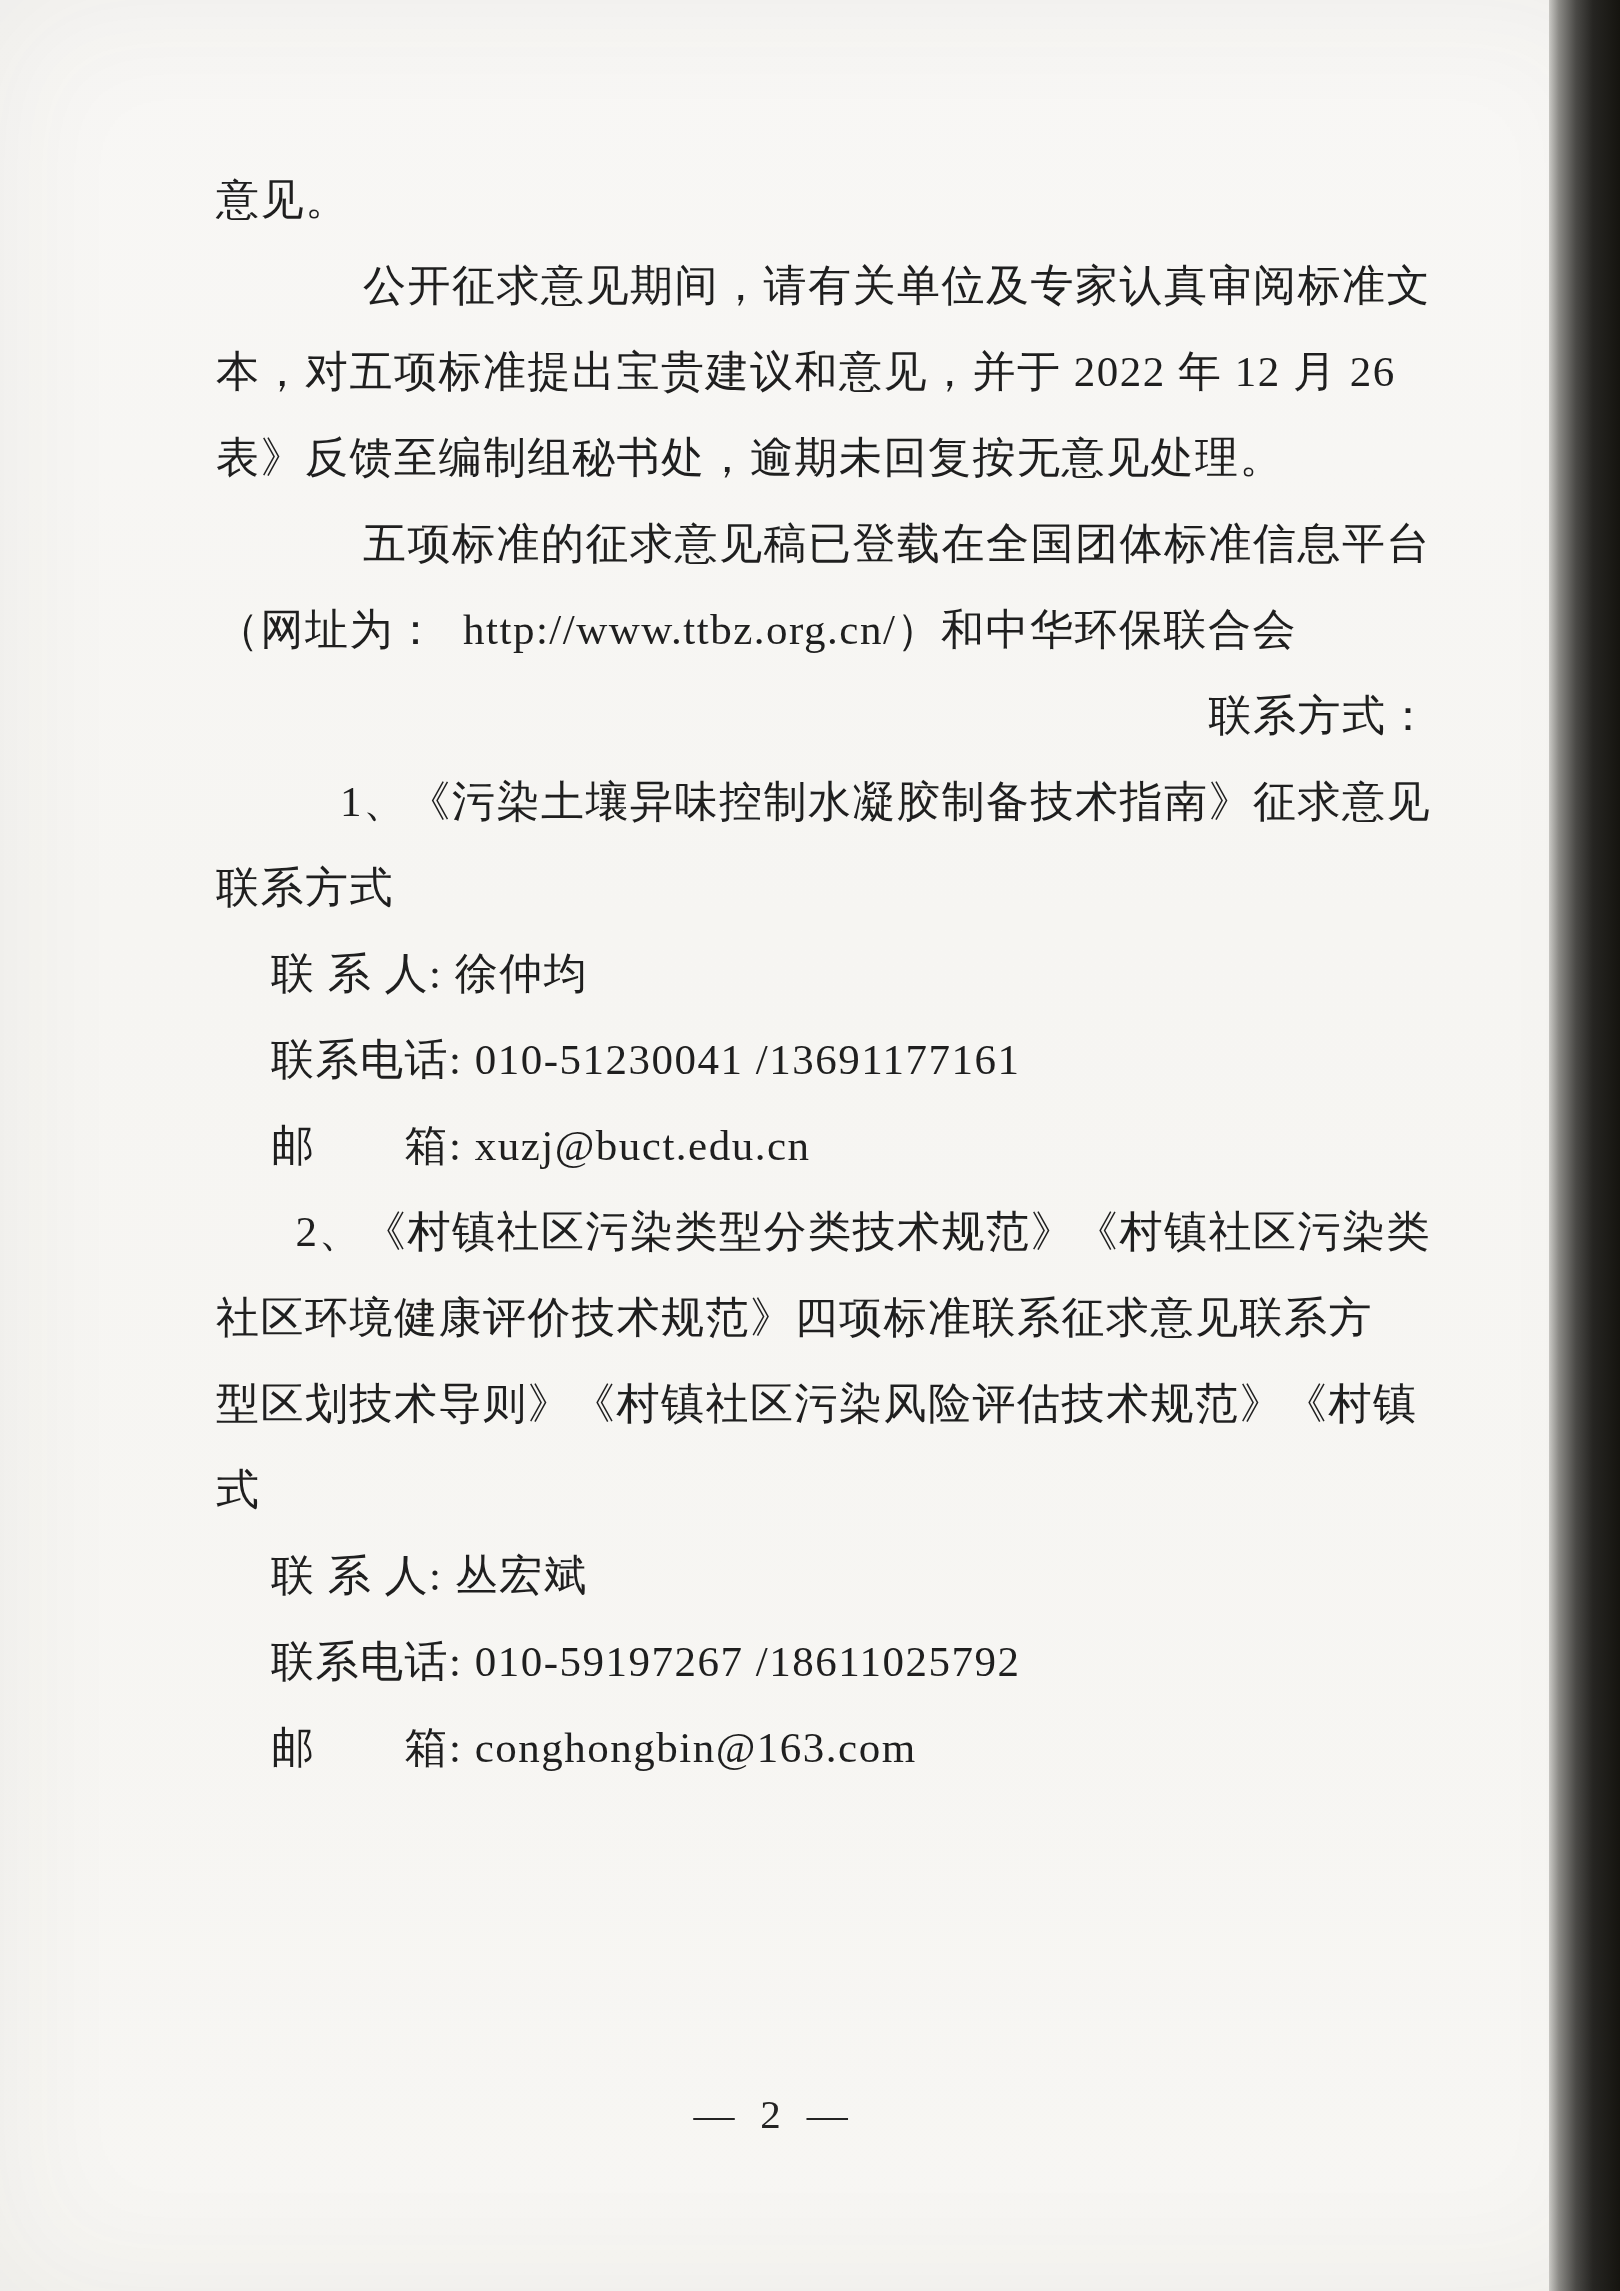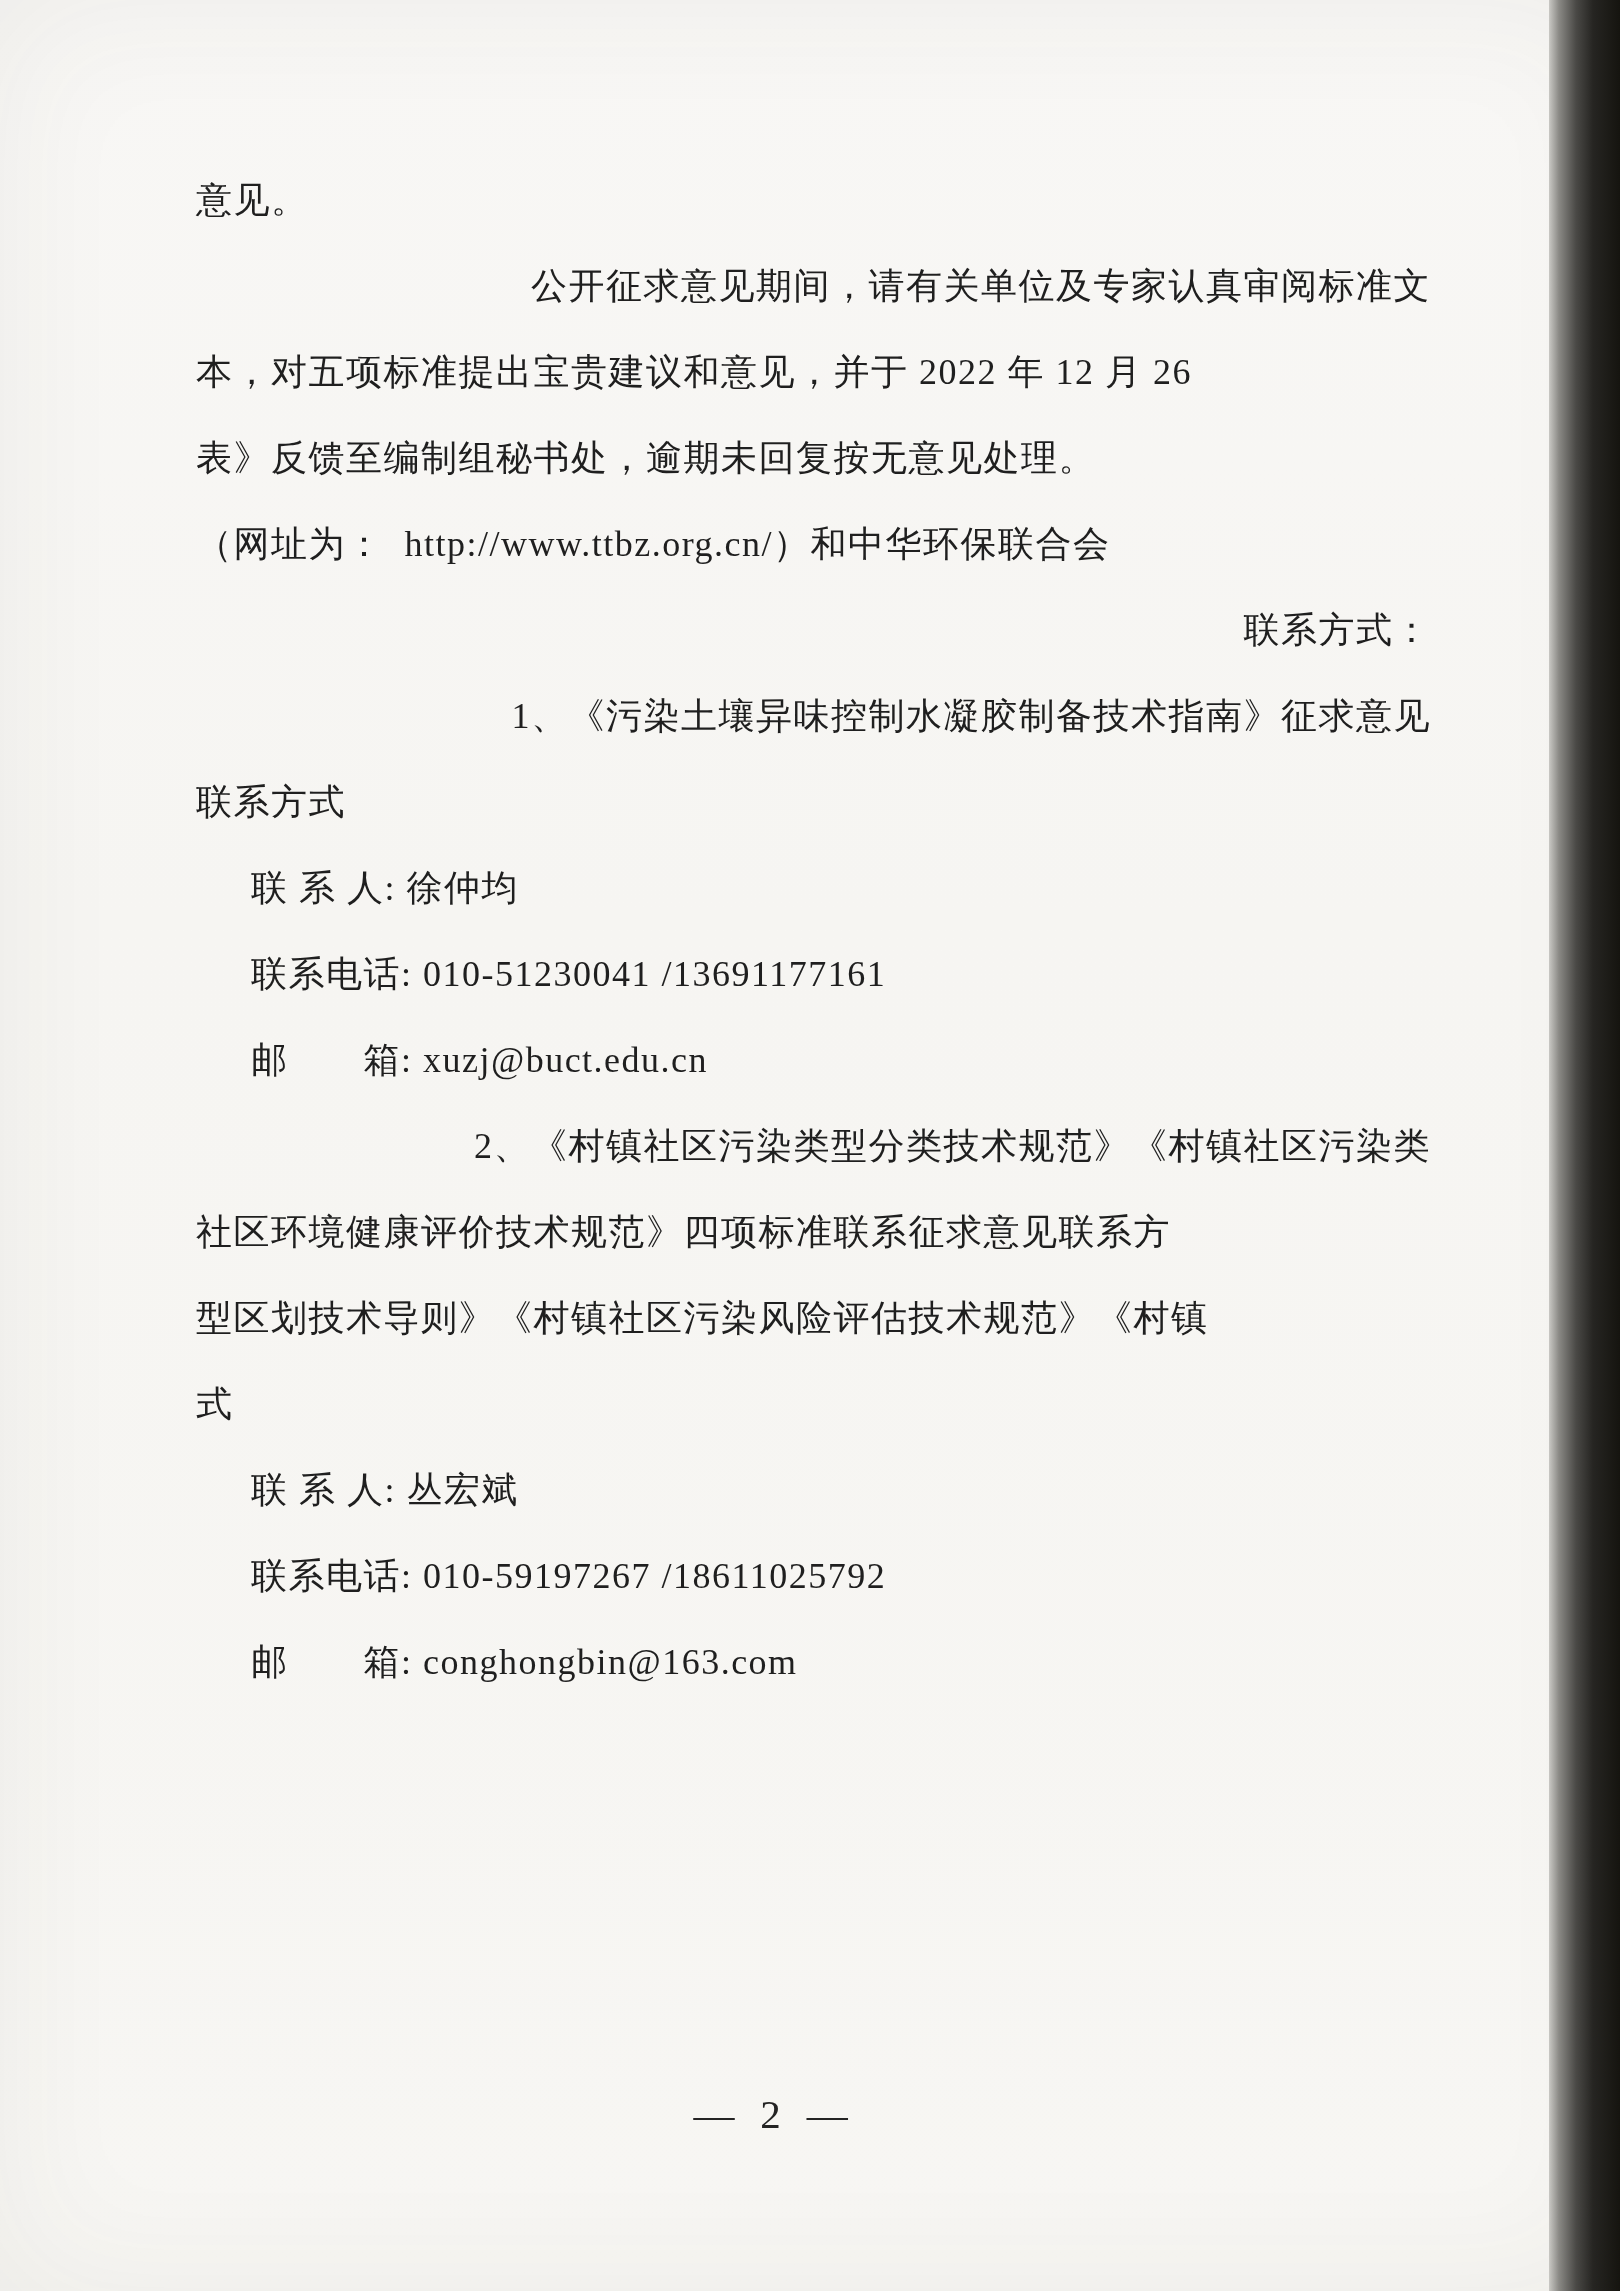--- a/index.html
+++ b/index.html
@@ -20,23 +20,24 @@
   }
   .text-block {
     position: absolute;
     top: 157px;
     left: 196px;
     width: 1235px;
   }
   .line {
     height: 86px;
     line-height: 86px;
-    font-size: 36px;
+    font-size: 43px;
     letter-spacing: 1.5px;
     white-space: pre;
+    margin-left: 20px;
   }
   .line.indent { padding-left: 43px; text-align: right; }
   .line.contact { padding-left: 55px; }
   .footer {
     position: absolute;
     top: 2090px;
     left: 0;
     width: 1549px;
     text-align: center;
     font-size: 41px;
@@ -55,20 +56,21 @@
 </style>
 </head>
 <body>
 
 <div class="page">
   <div class="text-block">
     <div class="line">意见。</div>
     <div class="line indent">公开征求意见期间，请有关单位及专家认真审阅标准文</div>
     <div class="line">本，对五项标准提出宝贵建议和意见，并于 2022 年 12 月 26</div>
     <div class="line">表》反馈至编制组秘书处，逾期未回复按无意见处理。</div>
+    <div class="line indent">五项标准的征求意见稿已登载在全国团体标准信息平台</div>
     <div class="line">（网址为：  http://www.ttbz.org.cn/）和中华环保联合会</div>
     <div class="line indent">联系方式：</div>
     <div class="line indent">1、《污染土壤异味控制水凝胶制备技术指南》征求意见</div>
     <div class="line">联系方式</div>
     <div class="line contact">联 系 人: 徐仲均</div>
     <div class="line contact">联系电话: 010-51230041 /13691177161</div>
     <div class="line contact">邮　　箱: xuzj@buct.edu.cn</div>
     <div class="line indent">2、《村镇社区污染类型分类技术规范》《村镇社区污染类</div>
     <div class="line">社区环境健康评价技术规范》四项标准联系征求意见联系方</div>
     <div class="line">型区划技术导则》《村镇社区污染风险评估技术规范》《村镇</div>

